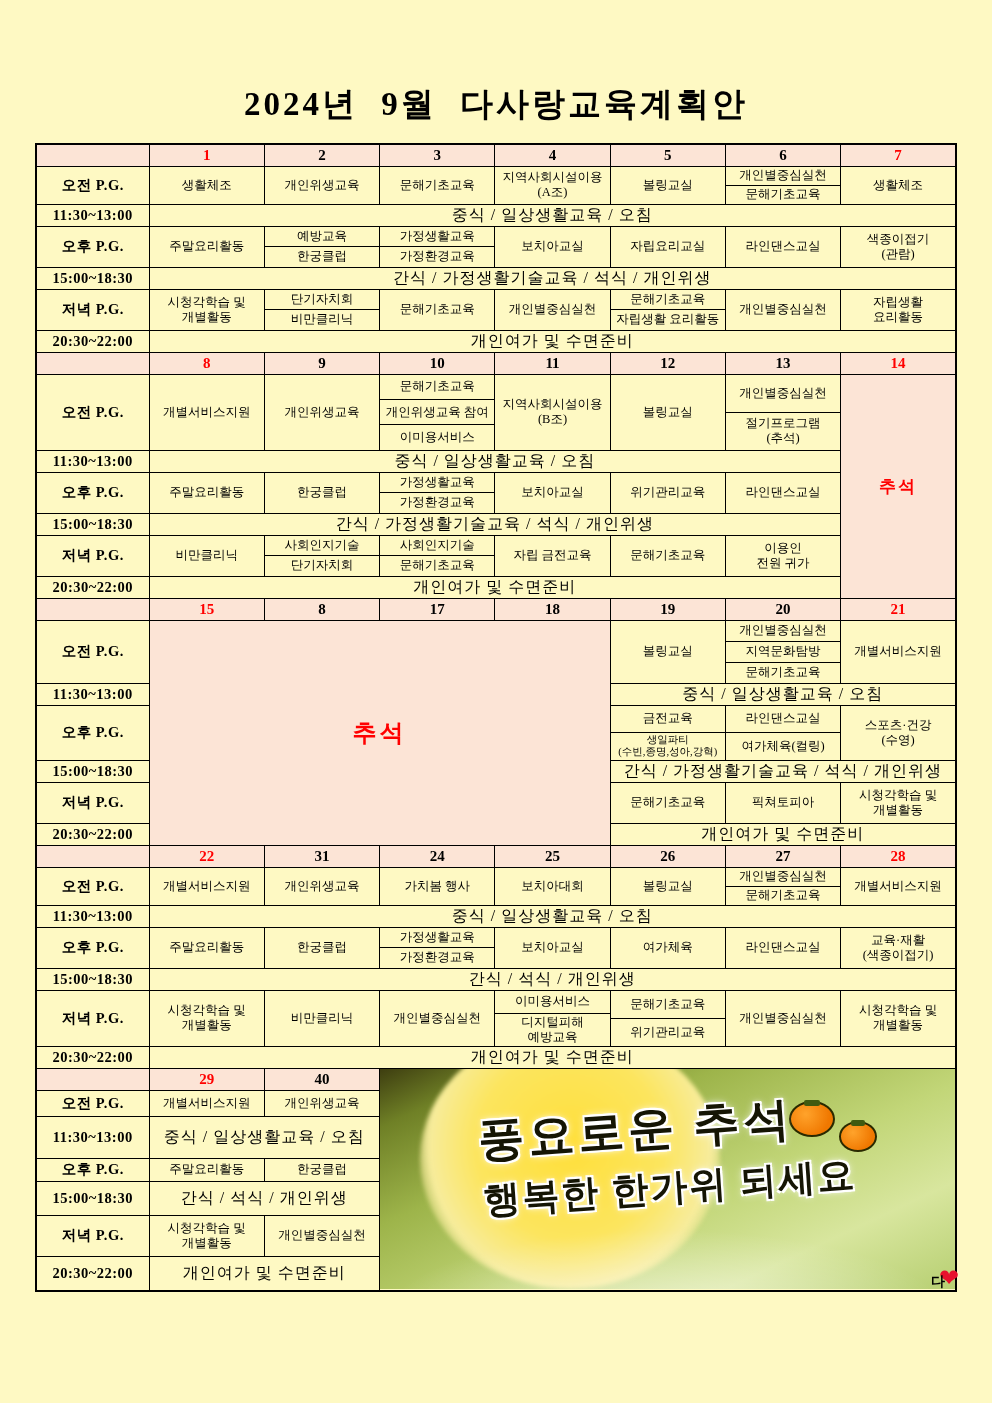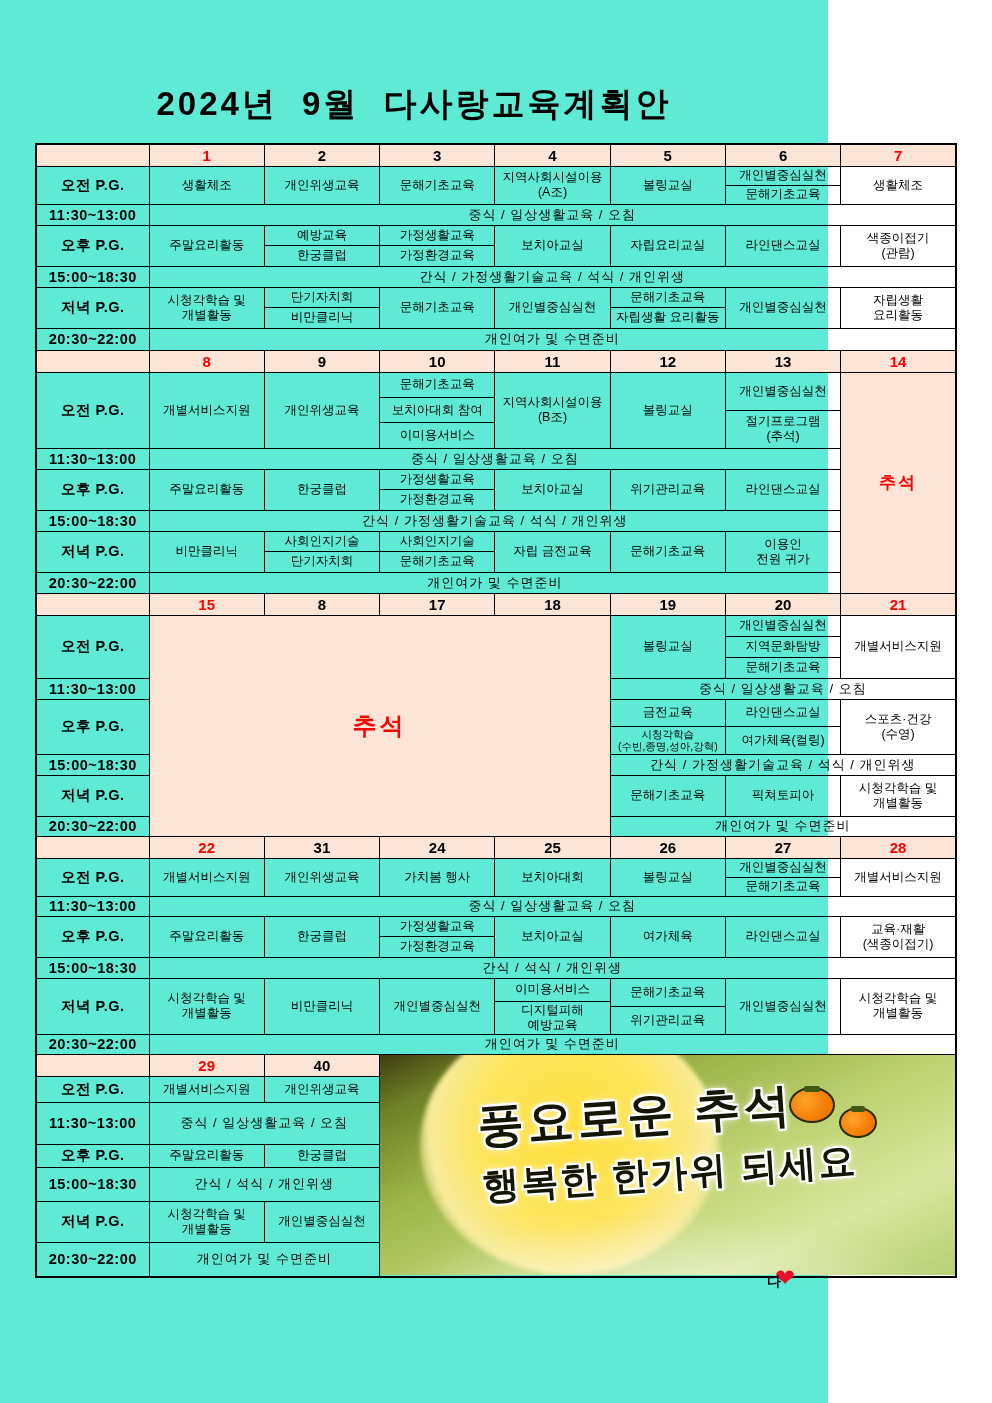--- a/index.html
+++ b/index.html
@@ -1,28 +1,28 @@
 <!DOCTYPE html>
 <html><head>
 <meta charset="utf-8">
 <style>
   html,body{margin:0;padding:0;background:#fff;}
-  .page{position:relative;width:828px;height:1403px;background:#5eead4;
-        font-family:Liberation Sans, sans-serif;color:#000;}
+  .page{position:relative;width:992px;height:1403px;background:#fef9c3;
+        font-family:Liberation Serif, serif;color:#000;}
   .title{position:absolute;top:82px;left:0;width:100%;text-align:center;
          font-size:33px;font-weight:bold;letter-spacing:3px;word-spacing:12px;}
   .cal-wrap{position:absolute;top:143px;left:35px;}
   table.cal{border-collapse:collapse;table-layout:fixed;width:922px;border:2px solid #000;}
   table.cal td{border:1px solid #000;text-align:center;vertical-align:middle;
                padding:0;overflow:hidden;}
   td.tc{border-right:4px double #000;}
   .hdr{background:#fce4d6;font-weight:bold;font-size:15px;}
   .red{color:#ff0000;}
   .time{font-size:14.5px;font-weight:bold;letter-spacing:0.5px;}
-  .span-txt{font-size:13px;letter-spacing:1px;margin-left:28px;}
+  .span-txt{font-size:16px;letter-spacing:1px;margin-left:28px;}
   .stack{display:flex;flex-direction:column;width:100%;height:100%;}
   .entry{flex:1;display:flex;align-items:center;justify-content:center;
          font-size:12.5px;line-height:1.18;white-space:pre-line;padding:1px 1px;}
   .stack .entry + .entry{border-top:1px solid #000;}
   .entry.small{font-size:10.5px;}
   td.act{height:inherit;}
   td.act .stack{min-height:100%;}
   .chuseok{background:#fce4d6;color:#ff0000;font-weight:bold;font-size:17px;letter-spacing:2px;}
   .chuseok-big{background:#fce4d6;color:#ff0000;font-weight:bold;font-size:24px;letter-spacing:3px;}
   
@@ -232,21 +232,21 @@
               </div>
             </td>
       <td class="act">
               <div class="stack">
                 <div class="entry">개인위생교육</div>
               </div>
             </td>
       <td class="act">
               <div class="stack">
                 <div class="entry">문해기초교육</div>
-                <div class="entry">보치아대회 참여</div>
+                <div class="entry">개인위생교육 참여</div>
                 <div class="entry">이미용서비스</div>
               </div>
             </td>
       <td class="act">
               <div class="stack">
                 <div class="entry">지역사회시설이용
 (B조)</div>
               </div>
             </td>
       <td class="act">
@@ -379,21 +379,21 @@
     </tr>
     <tr class="h21">
       <td class="tc time">11:30~13:00</td>
       <td colspan="3" class="span-txt">중식 / 일상생활교육 / 오침</td>
     </tr>
     <tr class="h54">
       <td class="tc time">오후 P.G.</td>
       <td class="act">
               <div class="stack">
                 <div class="entry">금전교육</div>
-                <div class="entry small">시청각학습
+                <div class="entry small">생일파티
 (수빈,종명,성아,강혁)</div>
               </div>
             </td>
       <td class="act">
               <div class="stack">
                 <div class="entry">라인댄스교실</div>
                 <div class="entry">여가체육(컬링)</div>
               </div>
             </td>
       <td class="act">

